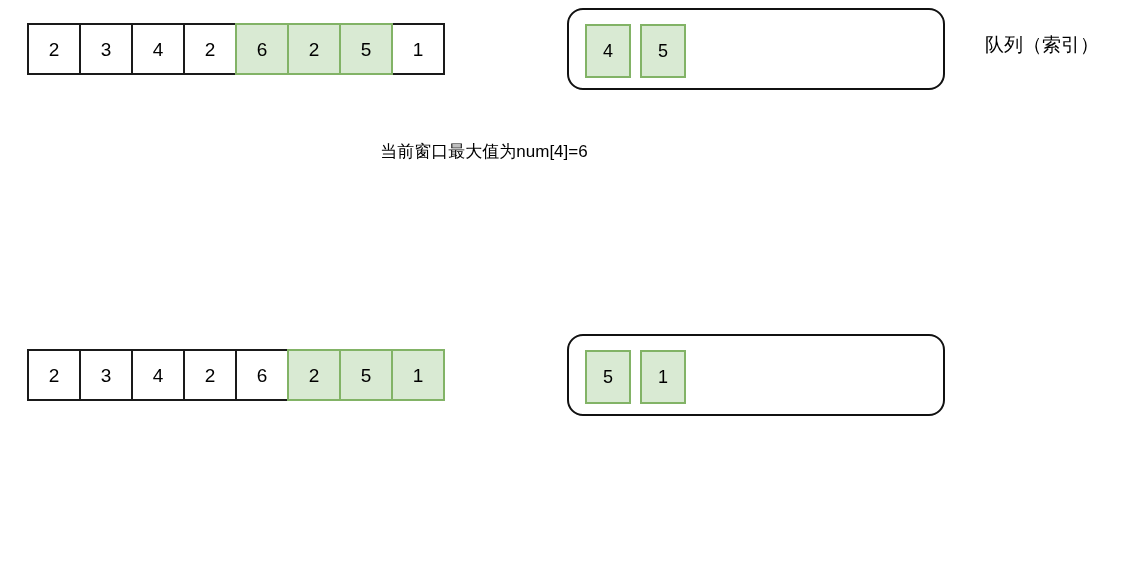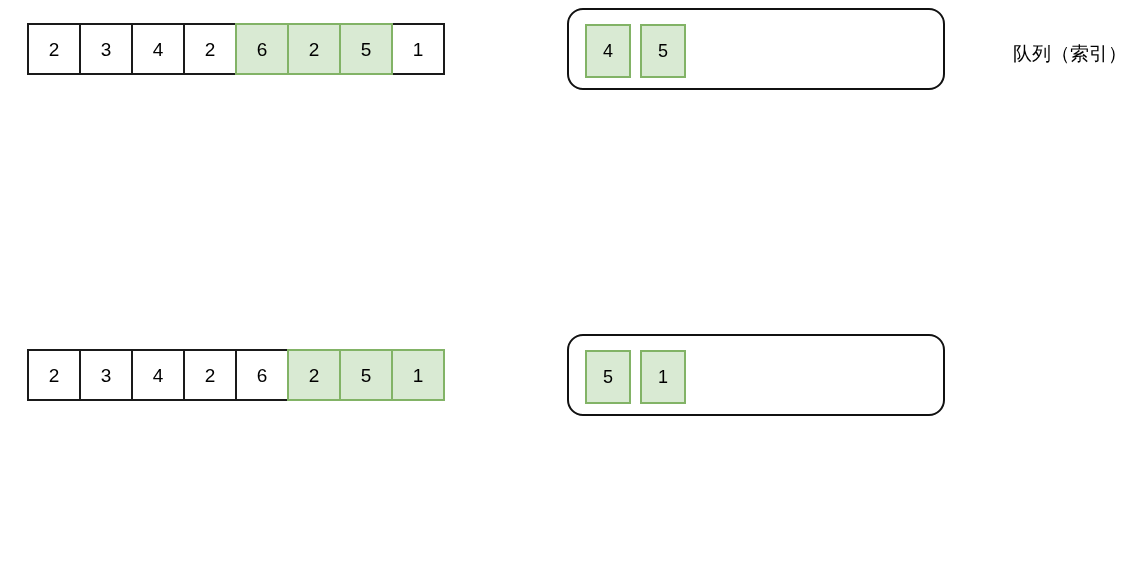--- a/index.html
+++ b/index.html
@@ -89,24 +89,23 @@
     font-size: 18px;
     line-height: 1;
     background: #d9ead3;
     border: 2px solid #82b366;
   }
 
   
   .queue-label {
     position: absolute;
     left: 985px;
-    top: 41px;
+    top: 32px;
     font-size: 19px;
     white-space: nowrap;
-    margin-left: 28px;
   }
 
   
   .caption {
     position: absolute;
     left: 164px;
     width: 640px;
     text-align: center;
     font-size: 17px;
     line-height: 24px;
@@ -135,20 +134,21 @@
     <div class="queue-box">
       <div class="queue-inner">
         <div class="q-cell">4</div>
         <div class="q-cell">5</div>
       </div>
     </div>
 
     <div class="queue-label">队列（索引）</div>
 
     <div class="caption caption-1">
+      <span class="caption-line">当前窗口最大值为num[4]=6</span>
     </div>
 
   </div>
 
   <div class="step step-2">
 
     <div class="array-row">
       <div class="cell">2</div>
       <div class="cell">3</div>
       <div class="cell">4</div>

